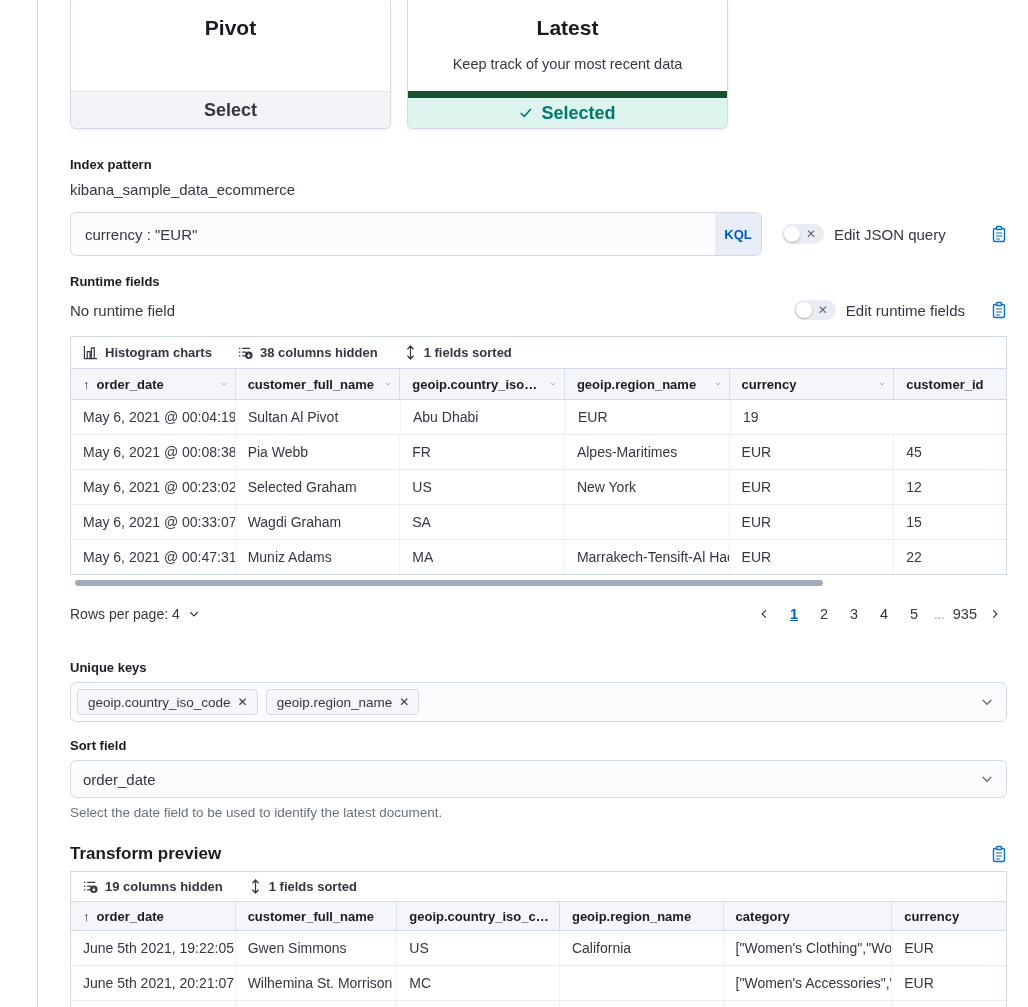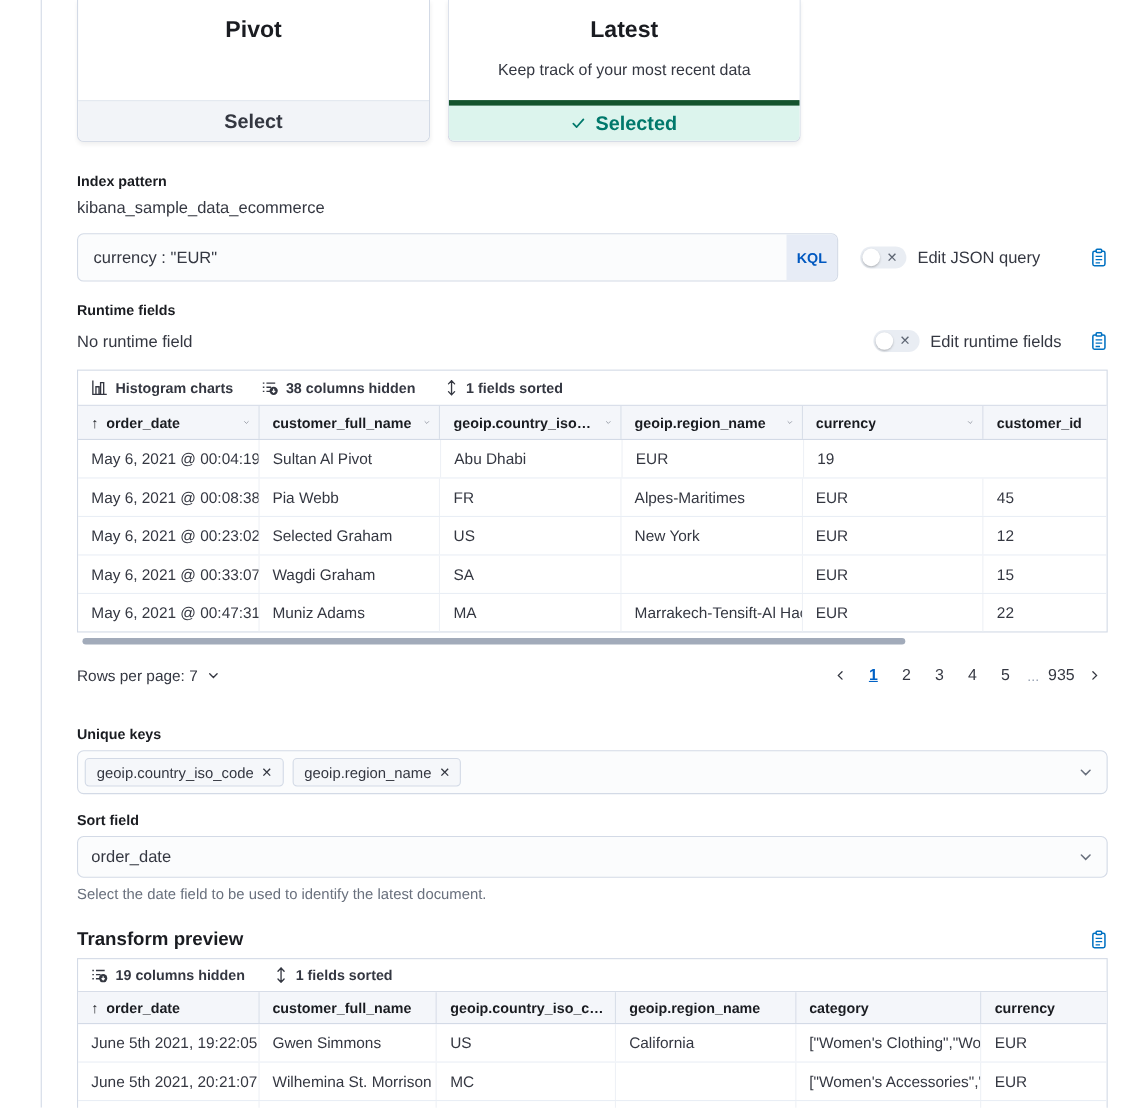--- a/index.html
+++ b/index.html
@@ -11,21 +11,21 @@
   
   .cards-row { display: flex; gap: 16px; height: 129px; }
   .card { width: 321px; background: #fff; border: 1px solid #d3dae6; border-top: none;
           border-radius: 0 0 6px 6px; box-shadow: 0 2px 4px rgba(0,0,0,.06); overflow: hidden;
           display: flex; flex-direction: column; }
   .card-title { font-size: 21px; font-weight: 700; color: #1a1c21; text-align: center; margin-top: 16px; }
   .card-desc { font-size: 14.5px; color: #343741; text-align: center; margin-top: 16px; }
   .card-footer { margin-top: auto; height: 37px; display: flex; align-items: center; justify-content: center;
                  gap: 8px; font-size: 18px; font-weight: 700; cursor: pointer; }
   .card-footer.neutral { background: #f2f4f8; color: #343741; border-top: 1px solid #e3e8ef; }
-  .card-footer.selected { background: #dcf4ed; color: #00786b; border-top: 5px solid #14532d; }
+  .card-footer.selected { background: #dcf4ed; color: #00786b; border-top: 7px solid #14532d; }
   .check-icon svg { display: block; }
 
   
   .form-label { font-size: 13px; font-weight: 700; color: #1a1c21; line-height: 16px; }
   .form-value { font-size: 15px; color: #343741; line-height: 21px; }
   .cards-row { margin-bottom: 28px; }
   .lbl-index { margin-bottom: 6px; }
   .val-index { margin-bottom: 10px; }
 
   
@@ -284,21 +284,21 @@
           <div class="g-cell" style="width: 112px;">22</div>
         </div>
       </div>
   </div>
   <div class="hscrollbar">
     <div class="thumb"></div>
   </div>
 
   <div class="pagi-row">
     <div class="rows-per-page">
-      <span>Rows per page: 7</span>
+      <span>Rows per page: 4</span>
       <svg width="12" height="12" viewBox="0 0 16 16">
           <path d="M3.5 6l4.5 4.5L12.5 6" fill="none" stroke="#343741" stroke-width="1.6" stroke-linecap="round"></path>
         </svg>
     </div>
     <div class="pagination">
       <button class="pagi-arrow">
         <svg width="12" height="12" viewBox="0 0 16 16">
             <path d="M10 3.5L5.5 8l4.5 4.5" fill="none" stroke="#343741" stroke-width="1.6" stroke-linecap="round"></path>
           </svg>
       </button>

